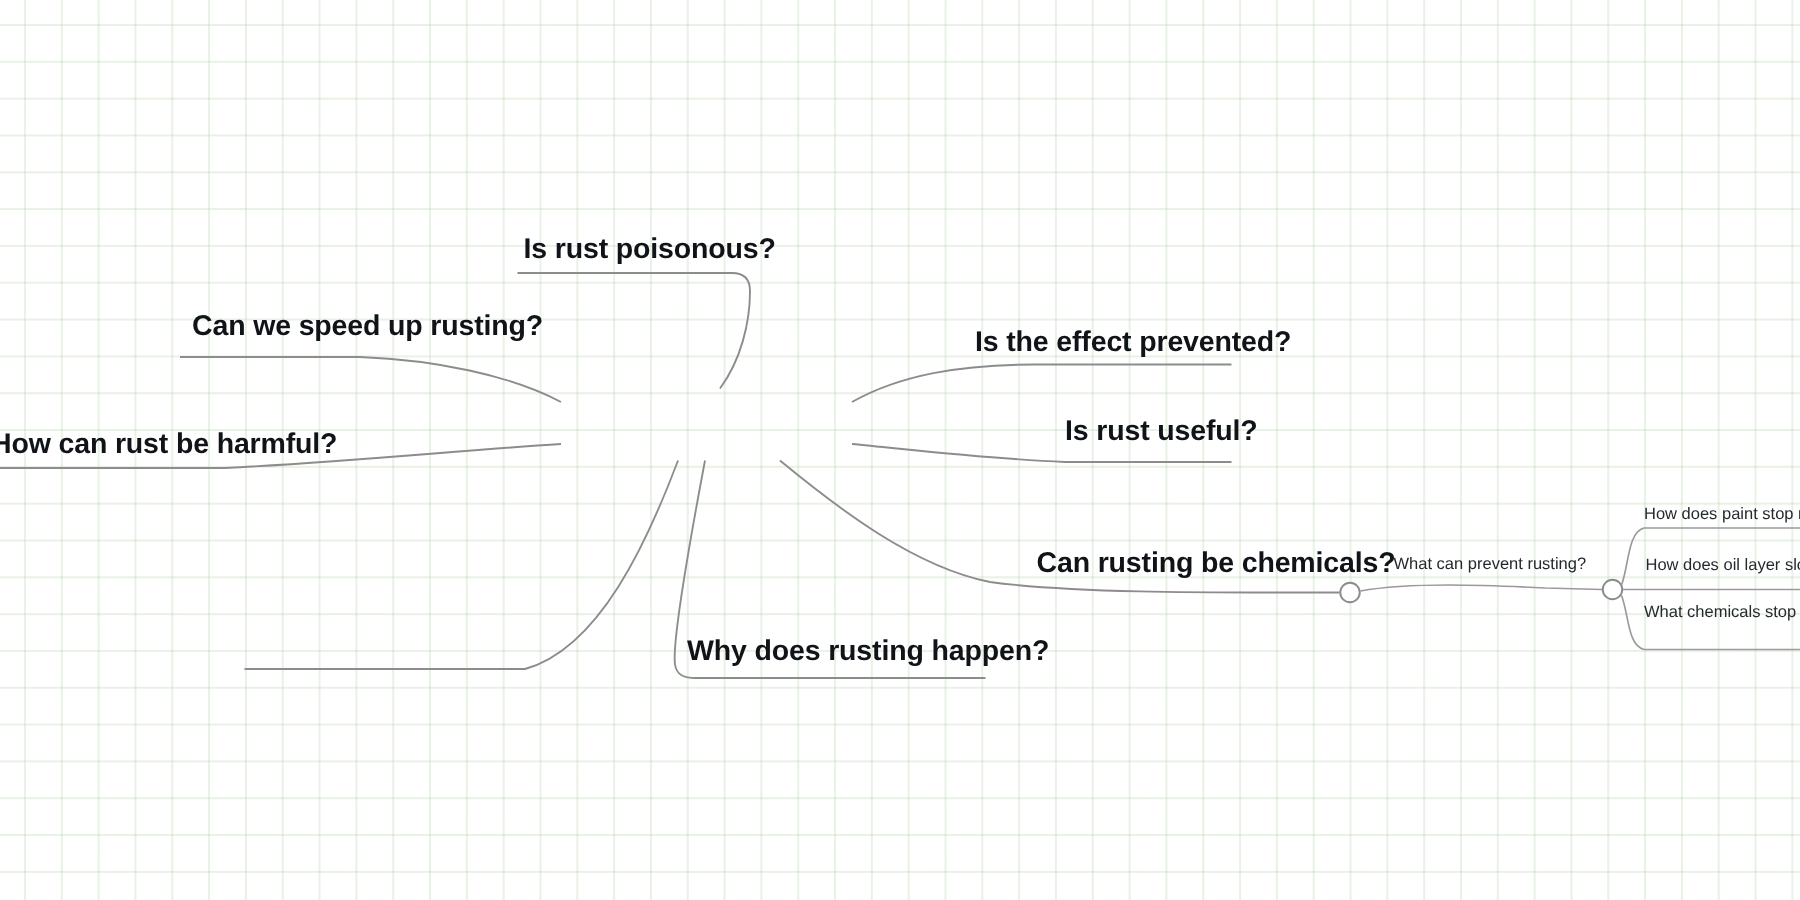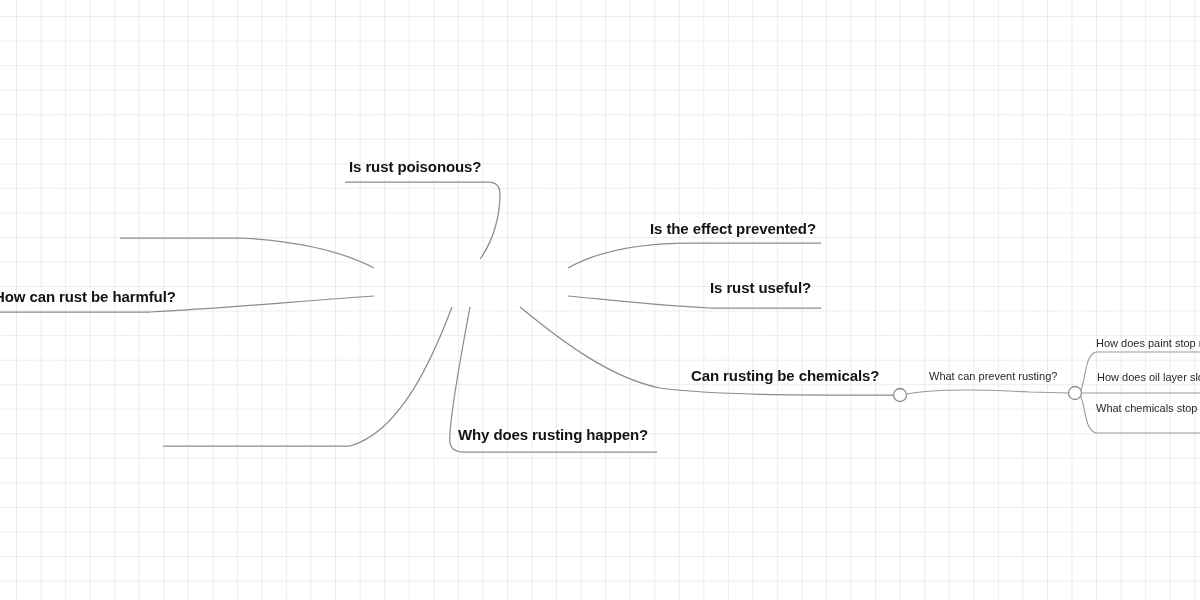--- a/index.html
+++ b/index.html
@@ -79,21 +79,21 @@
   #root-icon {
     margin-left: 12px;
     display: inline-flex;
     align-items: center;
     cursor: pointer;
   }
 
   
   .node-label {
     position: absolute;
-    font-size: 15px;
+    font-size: 19px;
     font-weight: bold;
     color: #101418;
     letter-spacing: -0.1px;
     white-space: nowrap;
     line-height: 19px;
     cursor: pointer;
   }
   .node-label.wrap {
     white-space: normal;
     width: 160px;
@@ -148,20 +148,21 @@
     <circle class="toggle-dot" cx="1075" cy="393" r="6.5"></circle>
 
     <path class="edge-thin" d="M 1081 390 C 1086 377 1085 355 1096 352 L 1200 352"></path>
     <path class="edge-thin" d="M 1082 393 L 1200 393"></path>
     <path class="edge-thin" d="M 1081 397 C 1086 410 1085 430 1096 433 L 1200 433"></path>
   </svg>
 
 
   <div class="node-label" style="left:349px; top:157px;">Is rust poisonous?</div>
 
+  <div class="node-label" style="left:128px; top:208px;">Can we speed up rusting?</div>
 
   <div class="node-label" style="left:-6px; top:287px;">How can rust be harmful?</div>
 
 
   <div class="node-label" style="left:458px; top:425px;">Why does rusting happen?</div>
 
   <div class="node-label" style="left:650px; top:219px;">Is the effect prevented?</div>
 
   <div class="node-label" style="left:710px; top:278px;text-align:center;">Is rust useful?</div>
 

